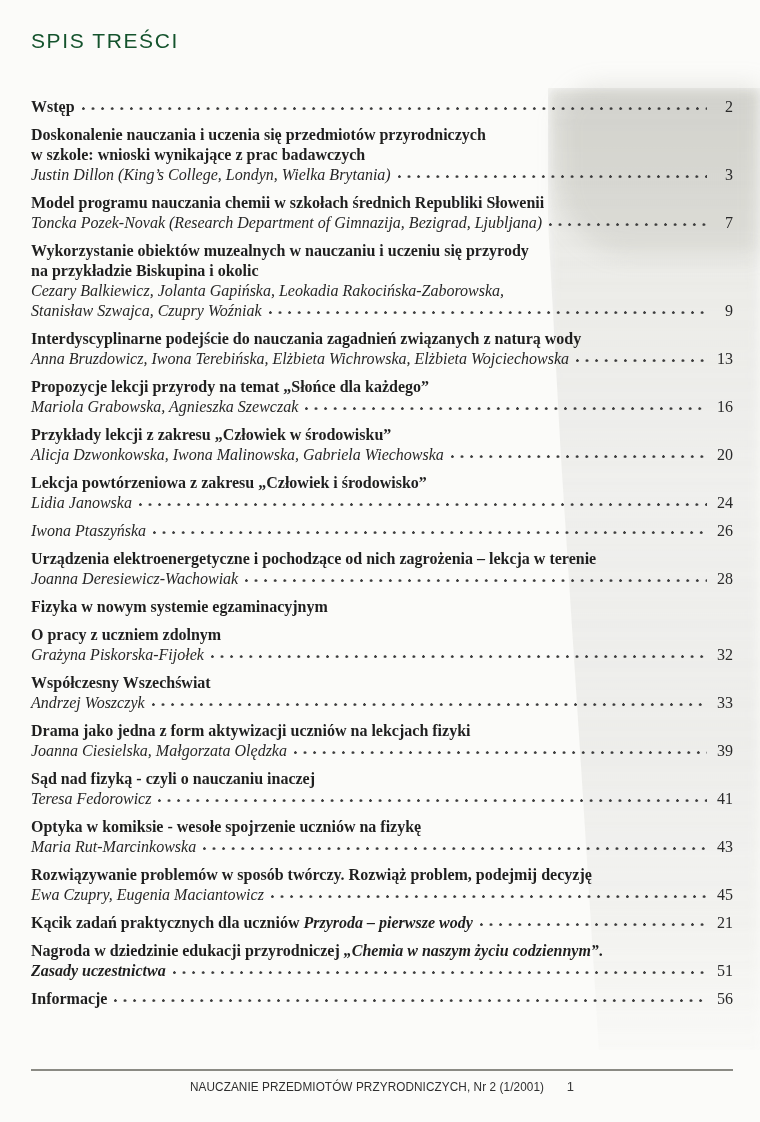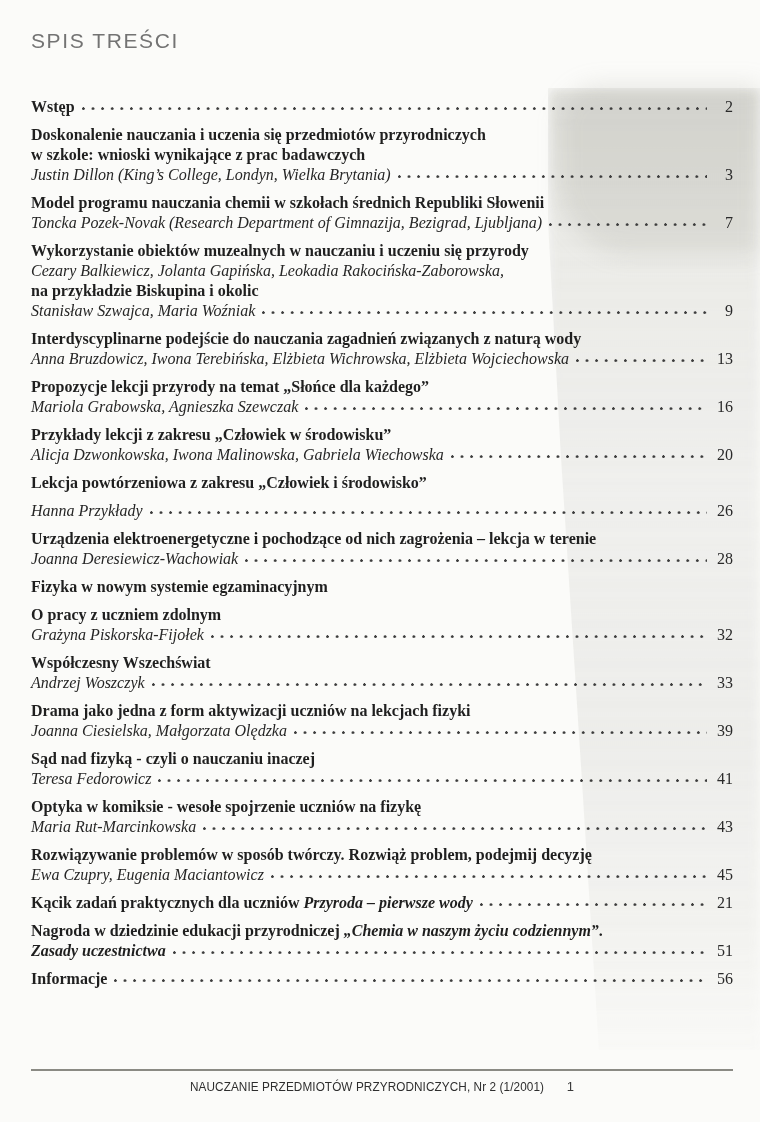--- a/index.html
+++ b/index.html
@@ -34,21 +34,21 @@
     position:absolute; top:84px; right:0; width:200px; height:170px;
     background:rgba(150,150,140,.18);
     filter:blur(11px);
     border-radius:40px 0 0 70px;
     pointer-events:none;
   }
   .page-title {
     font-family:"Liberation Sans", sans-serif;
     font-size:21px; font-weight:500;
     letter-spacing:1.6px;
-    color:#737373;
+    color:#14532d;
     margin:0 0 44px 0;
     position:relative; z-index:2;
   }
   .toc { position:relative; z-index:2; }
   .entry { margin:0 0 8px 0; }
   .line {
     display:flex;
     font-size:16px; line-height:20px;
     align-items:stretch;
   }
@@ -130,27 +130,27 @@
           <span class="line-text"><span class="seg-i">Toncka Pozek-Novak (Research Department of Gimnazija, Bezigrad, Ljubljana)</span></span>
           <span class="leader"></span>
           <span class="pgnum">7</span>
         </div>
       </div>
       <div class="entry">
         <div class="line">
           <span class="line-text"><span class="seg-b">Wykorzystanie obiektów muzealnych w nauczaniu i uczeniu się przyrody</span></span>
         </div>
         <div class="line">
+          <span class="line-text"><span class="seg-b">na przykładzie Biskupina i okolic</span></span>
+        </div>
+        <div class="line">
           <span class="line-text"><span class="seg-i">Cezary Balkiewicz, Jolanta Gapińska, Leokadia Rakocińska-Zaborowska,</span></span>
         </div>
         <div class="line">
-          <span class="line-text"><span class="seg-b">na przykładzie Biskupina i okolic</span></span>
-        </div>
-        <div class="line">
-          <span class="line-text"><span class="seg-i">Stanisław Szwajca, Maria Woźniak</span></span>
+          <span class="line-text"><span class="seg-i">Stanisław Szwajca, Czupry Woźniak</span></span>
           <span class="leader"></span>
           <span class="pgnum">9</span>
         </div>
       </div>
       <div class="entry">
         <div class="line">
           <span class="line-text"><span class="seg-b">Interdyscyplinarne podejście do nauczania zagadnień związanych z naturą wody</span></span>
         </div>
         <div class="line">
           <span class="line-text"><span class="seg-i">Anna Bruzdowicz, Iwona Terebińska, Elżbieta Wichrowska, Elżbieta Wojciechowska</span></span>
@@ -175,24 +175,29 @@
         <div class="line">
           <span class="line-text"><span class="seg-i">Alicja Dzwonkowska, Iwona Malinowska, Gabriela Wiechowska</span></span>
           <span class="leader"></span>
           <span class="pgnum">20</span>
         </div>
       </div>
       <div class="entry">
         <div class="line">
           <span class="line-text"><span class="seg-b">Lekcja powtórzeniowa z zakresu „Człowiek i środowisko”</span></span>
         </div>
-      </div>
-      <div class="entry">
-        <div class="line">
-          <span class="line-text"><span class="seg-i">Hanna Przykłady</span></span>
+        <div class="line">
+          <span class="line-text"><span class="seg-i">Lidia Janowska</span></span>
+          <span class="leader"></span>
+          <span class="pgnum">24</span>
+        </div>
+      </div>
+      <div class="entry">
+        <div class="line">
+          <span class="line-text"><span class="seg-i">Iwona Ptaszyńska</span></span>
           <span class="leader"></span>
           <span class="pgnum">26</span>
         </div>
       </div>
       <div class="entry">
         <div class="line">
           <span class="line-text"><span class="seg-b">Urządzenia elektroenergetyczne i pochodzące od nich zagrożenia – lekcja w terenie</span></span>
         </div>
         <div class="line">
           <span class="line-text"><span class="seg-i">Joanna Deresiewicz-Wachowiak</span></span>

